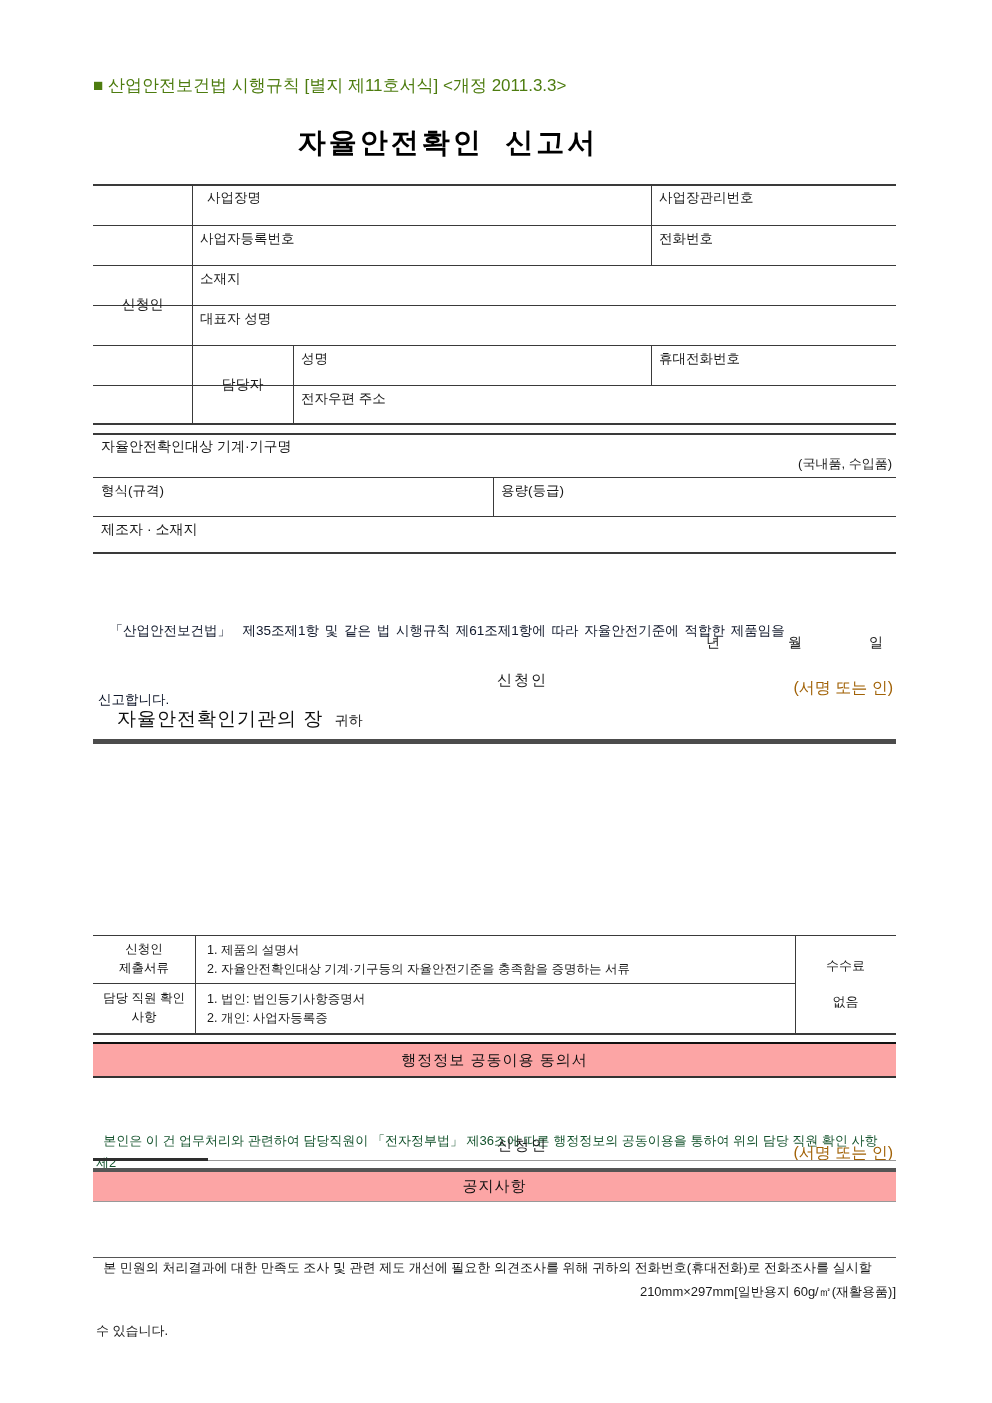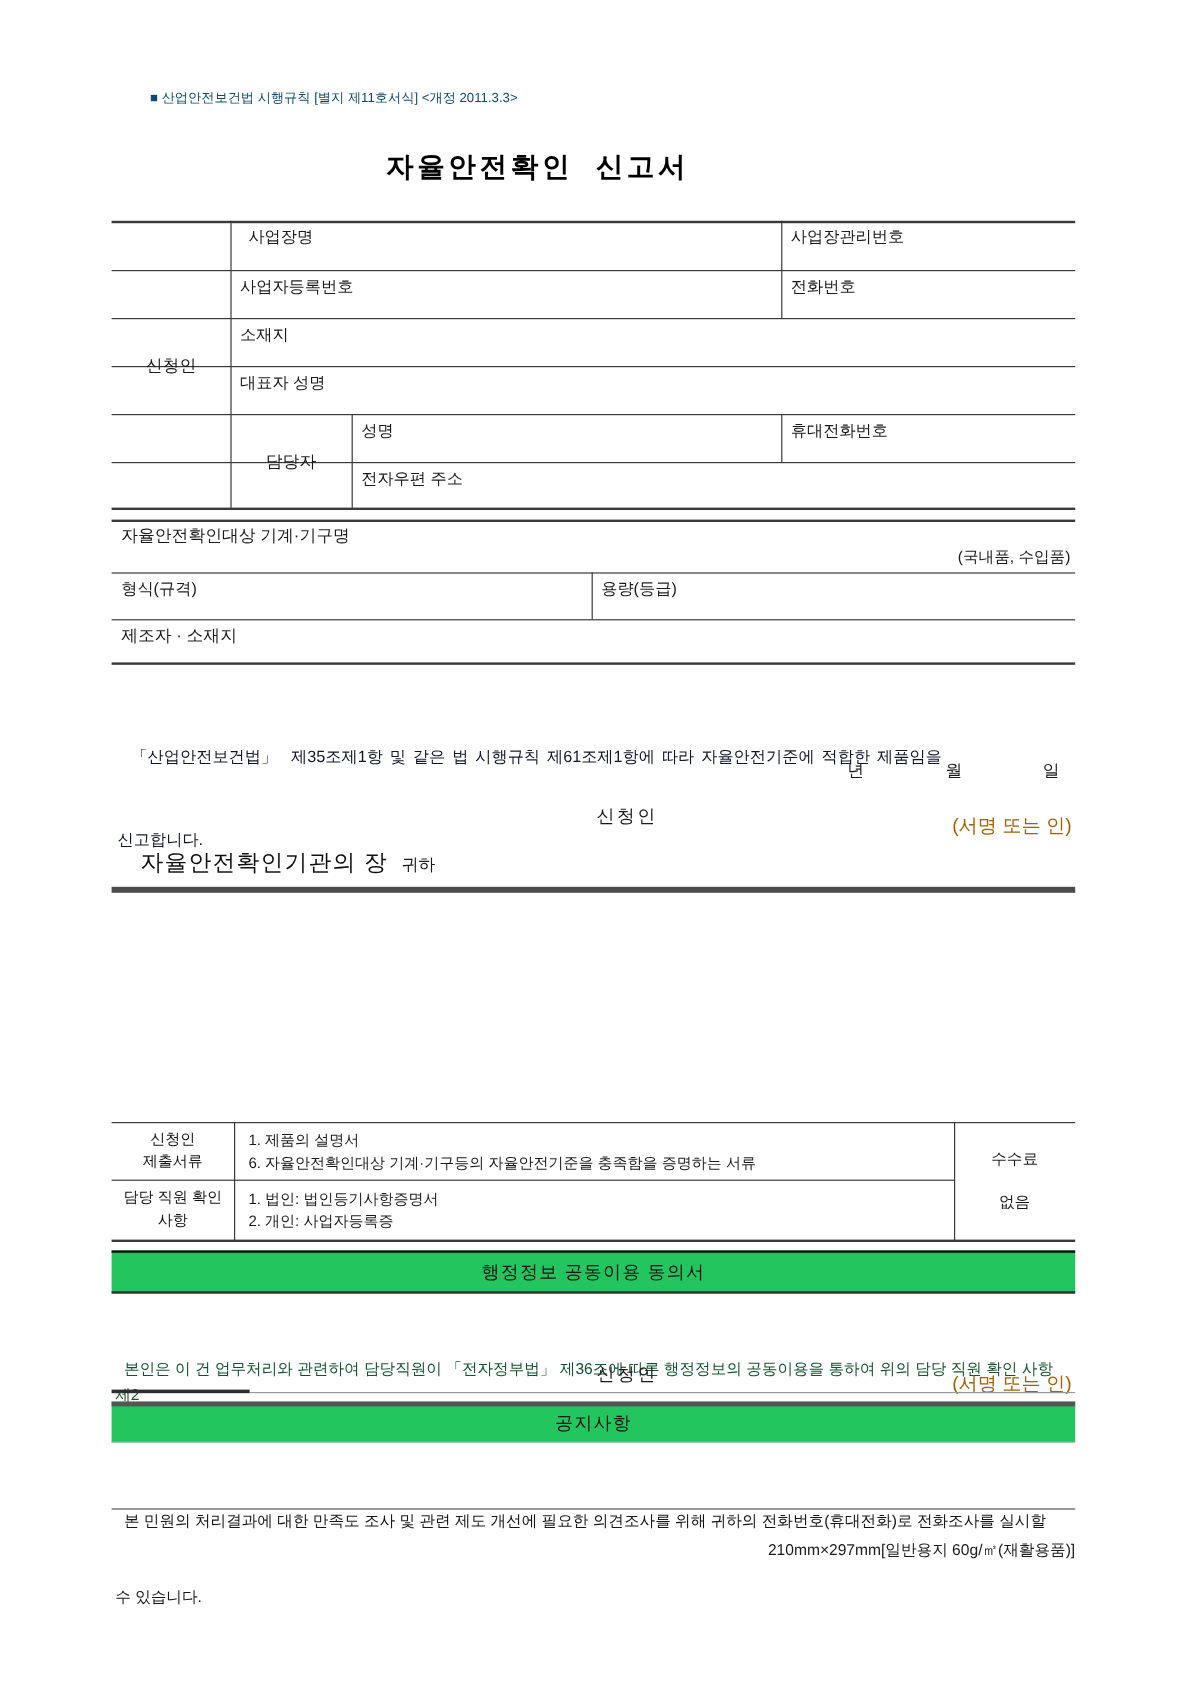--- a/index.html
+++ b/index.html
@@ -9,35 +9,35 @@
     overflow:hidden;
   }
   .abs{position:absolute;}
   .pre{white-space:pre-wrap;}
   .hl,.vl{position:absolute;background:#3a3a3a;}
   .label{font-size:13.5px;color:#1a1a1a;}
   .cell{position:absolute;box-sizing:border-box;padding:5px 0 0 8px;}
   .center-cell{display:flex;align-items:center;justify-content:center;padding:0;text-align:center;}
   .banner{
     position:absolute;left:93px;width:803px;box-sizing:border-box;
-    background:#22c55e;display:flex;align-items:center;justify-content:center;
+    background:#fca5a5;display:flex;align-items:center;justify-content:center;
     font-size:15px;color:#111;letter-spacing:1px;
   }
   .body-text{font-size:13.5px;line-height:23px;color:#0f172a;word-spacing:2px;}
   .sign-note{font-size:16px;color:#a16207;}
   .applicant-sign{font-size:15px;color:#1a1a1a;letter-spacing:2px;}
 </style>
 </head>
 <body>
 
 <div class="page">
 
-  <div class="abs" style="left:93px;top:74px;font-size:11px;color:#0c4a6e;margin-left:32px;">■ 산업안전보건법 시행규칙 [별지 제11호서식] &lt;개정 2011.3.3&gt;</div>
+  <div class="abs" style="left:93px;top:74px;font-size:17px;color:#4d7c0f;">■ 산업안전보건법 시행규칙 [별지 제11호서식] &lt;개정 2011.3.3&gt;</div>
 
-  <div class="abs" style="left:0;top:124px;width:896px;text-align:center;font-size:23px;font-weight:bold;letter-spacing:3px;white-space:pre;color:#000;">자율안전확인  신고서</div>
+  <div class="abs" style="left:0;top:124px;width:896px;text-align:center;font-size:28px;font-weight:bold;letter-spacing:3px;white-space:pre;color:#000;">자율안전확인  신고서</div>
 
   <div class="abs" style="left:93px;top:184px;width:803px;height:241px;">
 
     <div class="hl" style="left:0;top:0;width:803px;height:2px;"></div>
     <div class="hl" style="left:0;top:41px;width:803px;height:1px;"></div>
     <div class="hl" style="left:0;top:81px;width:803px;height:1px;"></div>
     <div class="hl" style="left:0;top:121px;width:803px;height:1px;"></div>
     <div class="hl" style="left:0;top:161px;width:803px;height:1px;"></div>
     <div class="hl" style="left:0;top:201px;width:803px;height:1px;"></div>
     <div class="hl" style="left:0;top:239px;width:803px;height:2px;"></div>
@@ -97,21 +97,21 @@
     <div class="hl" style="left:0;top:0;width:803px;height:1px;"></div>
     <div class="hl" style="left:0;top:48px;width:702px;height:1px;"></div>
     <div class="hl" style="left:0;top:98px;width:803px;height:2px;"></div>
     <div class="vl" style="left:102px;top:0;width:1px;height:100px;"></div>
     <div class="vl" style="left:702px;top:0;width:1px;height:100px;"></div>
 
     <div class="cell center-cell pre" style="left:0;top:0;width:102px;height:48px;font-size:12.5px;line-height:19px;">신청인
 제출서류</div>
     <div class="abs" style="left:114px;top:6px;width:580px;font-size:12.5px;line-height:19px;color:#1a1a1a;">
       <div>1. 제품의 설명서</div>
-      <div>6. 자율안전확인대상 기계·기구등의 자율안전기준을 충족함을 증명하는 서류</div>
+      <div>2. 자율안전확인대상 기계·기구등의 자율안전기준을 충족함을 증명하는 서류</div>
     </div>
     <div class="cell center-cell pre" style="left:0;top:48px;width:102px;height:50px;font-size:12.5px;line-height:19px;">담당 직원 확인
 사항</div>
     <div class="abs" style="left:114px;top:55px;width:580px;font-size:12.5px;line-height:19px;color:#1a1a1a;">
       <div>1. 법인: 법인등기사항증명서</div>
       <div>2. 개인: 사업자등록증</div>
     </div>
     <div class="abs" style="left:702px;top:0;width:101px;height:98px;display:flex;flex-direction:column;align-items:center;justify-content:center;gap:18px;font-size:13px;color:#1a1a1a;">
       <div>수수료</div>
       <div>없음</div>

